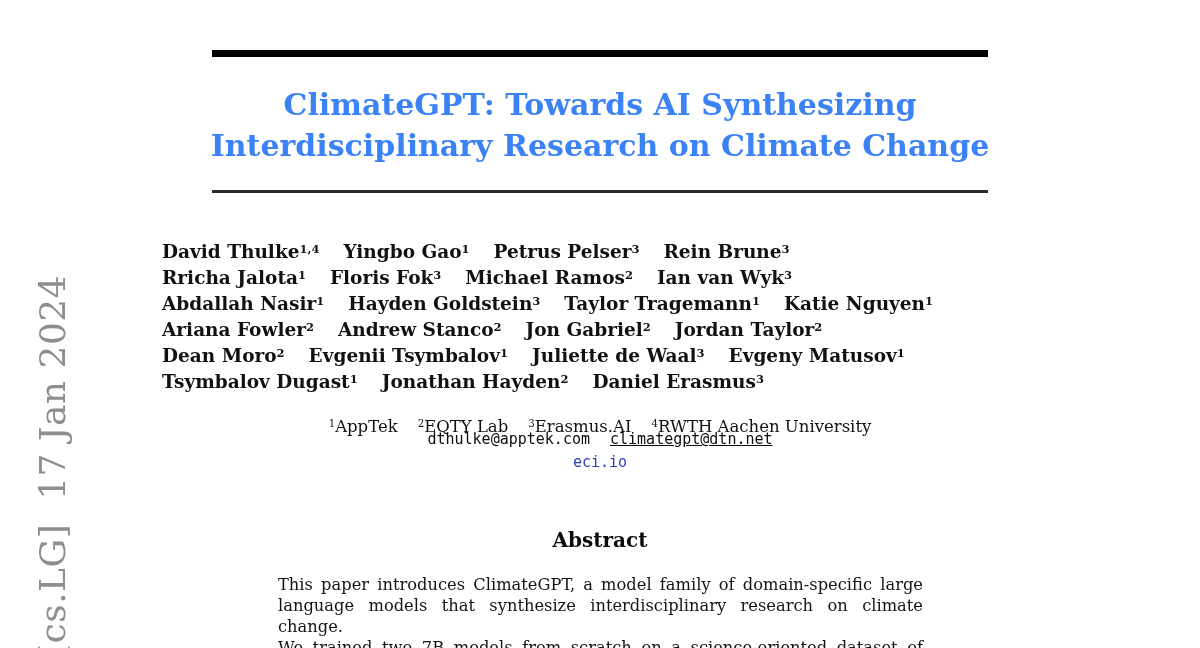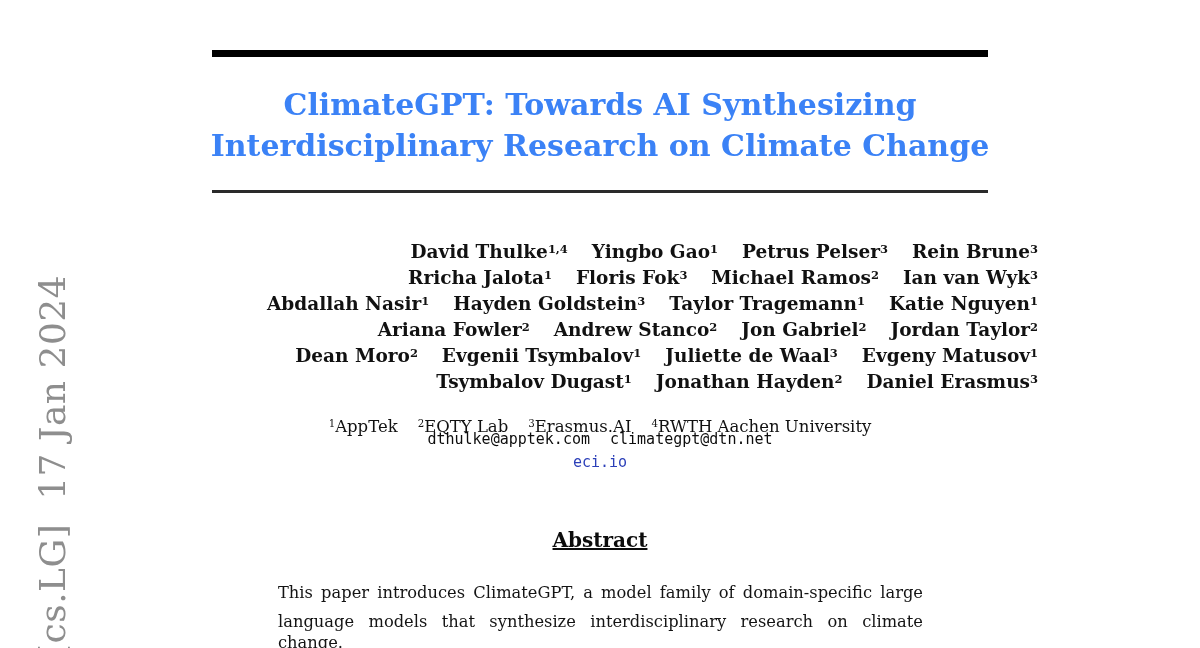--- a/index.html
+++ b/index.html
@@ -47,21 +47,21 @@
     font-weight: bold;
     font-size: 30px;
     line-height: 41px;
     color: #3b82f6;
   }
 
   .authors-block {
     position: absolute;
     left: 150px; top: 240px;
     width: 900px;
-    text-align: right;
+    text-align: left;
     font-weight: bold;
     font-size: 18.5px;
     line-height: 23px;
     white-space: nowrap;
   }
   .author { display: inline-block; margin: 0 12px; }
   .sup {
     display: inline-block;
     position: relative;
     top: -0.45em;
@@ -82,52 +82,51 @@
   .emails {
     position: absolute;
     left: 150px; top: 430px;
     width: 900px;
     text-align: center;
     font-family: "DejaVu Sans Mono", "Liberation Mono", monospace;
     font-size: 15px;
     color: #0c0c0c;
   }
   .email { display: inline-block; }
-  .email + .email { margin-left: 20px; }
+  .email + .email { margin-left: 20px; text-decoration: underline; }
 
   .contact-link-row {
     position: absolute;
     left: 150px; top: 453px;
     width: 900px;
     text-align: center;
     font-family: "DejaVu Sans Mono", "Liberation Mono", monospace;
     font-size: 15px;
   }
   .contact-link { text-decoration: none; cursor: pointer; text-align: center; }
 
   .abstract-heading {
     position: absolute;
     left: 200px; top: 528px;
     width: 800px;
     text-align: center;
     font-weight: bold;
     font-size: 20px;
     color: #0c0c0c;
-    text-decoration: underline;
   }
 
   .abstract-body {
     position: absolute;
     left: 278px; top: 574px;
     width: 645px;
     font-size: 16.3px;
     line-height: 21px;
     color: #141414;
   }
-  .abstract-line { text-align: justify; text-align-last: justify; margin-top: 8px; }
+  .abstract-line { text-align: justify; text-align-last: justify; }
 </style>
 </head>
 <body>
 
 <div class="page">
 
   <div class="arxiv-stamp" style="color: rgb(142, 142, 142);">[cs.LG]  17 Jan 2024</div>
 
   <div class="rule-thick"></div>
 

